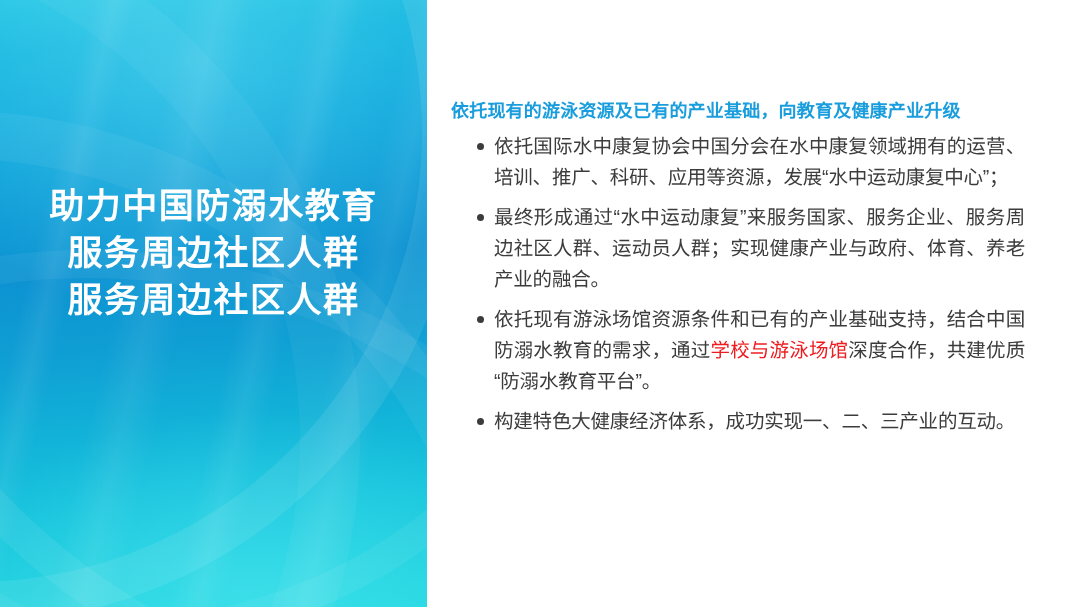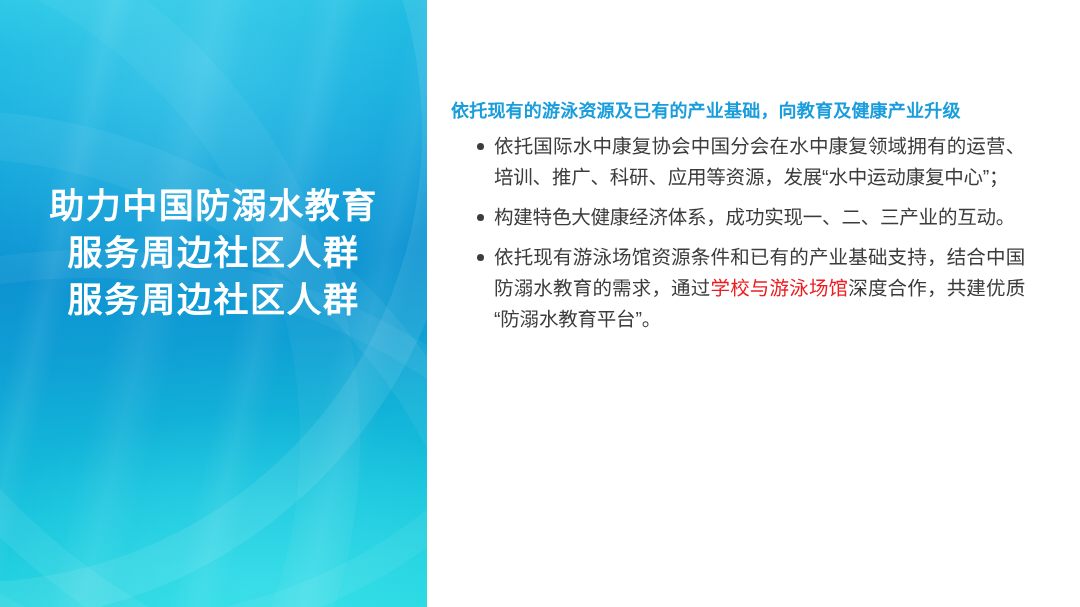--- a/index.html
+++ b/index.html
@@ -202,27 +202,31 @@
 
     <div id="content-heading">依托现有的游泳资源及已有的产业基础，向教育及健康产业升级</div>
 
     <ul id="bullet-list">
 
       <li class="bullet-item">
         <span class="bullet-dot"></span>
         <span>依托国际水中康复协会中国分会在水中康复领域拥有的运营、培训、推广、科研、应用等资源，发展“水中运动康复中心”；</span>
       </li>
 
+      <li class="bullet-item">
+        <span class="bullet-dot"></span>
+        <span>最终形成通过“水中运动康复”来服务国家、服务企业、服务周边社区人群、运动员人群；实现健康产业与政府、体育、养老产业的融合。</span>
+      </li>
+
+      <li class="bullet-item">
+        <span class="bullet-dot"></span>
+        <span>依托现有游泳场馆资源条件和已有的产业基础支持，结合中国防溺水教育的需求，通过</span><span class="hl-red">学校与游泳场馆</span><span>深度合作，共建优质“防溺水教育平台”。</span>
+      </li>
 
       <li class="bullet-item">
         <span class="bullet-dot"></span>
         <span>构建特色大健康经济体系，成功实现一、二、三产业的互动。</span>
-      </li>
-
-      <li class="bullet-item">
-        <span class="bullet-dot"></span>
-        <span>依托现有游泳场馆资源条件和已有的产业基础支持，结合中国防溺水教育的需求，通过</span><span class="hl-red">学校与游泳场馆</span><span>深度合作，共建优质“防溺水教育平台”。</span>
       </li>
 
     </ul>
 
   </div>
 </div>
 
 </body></html>

